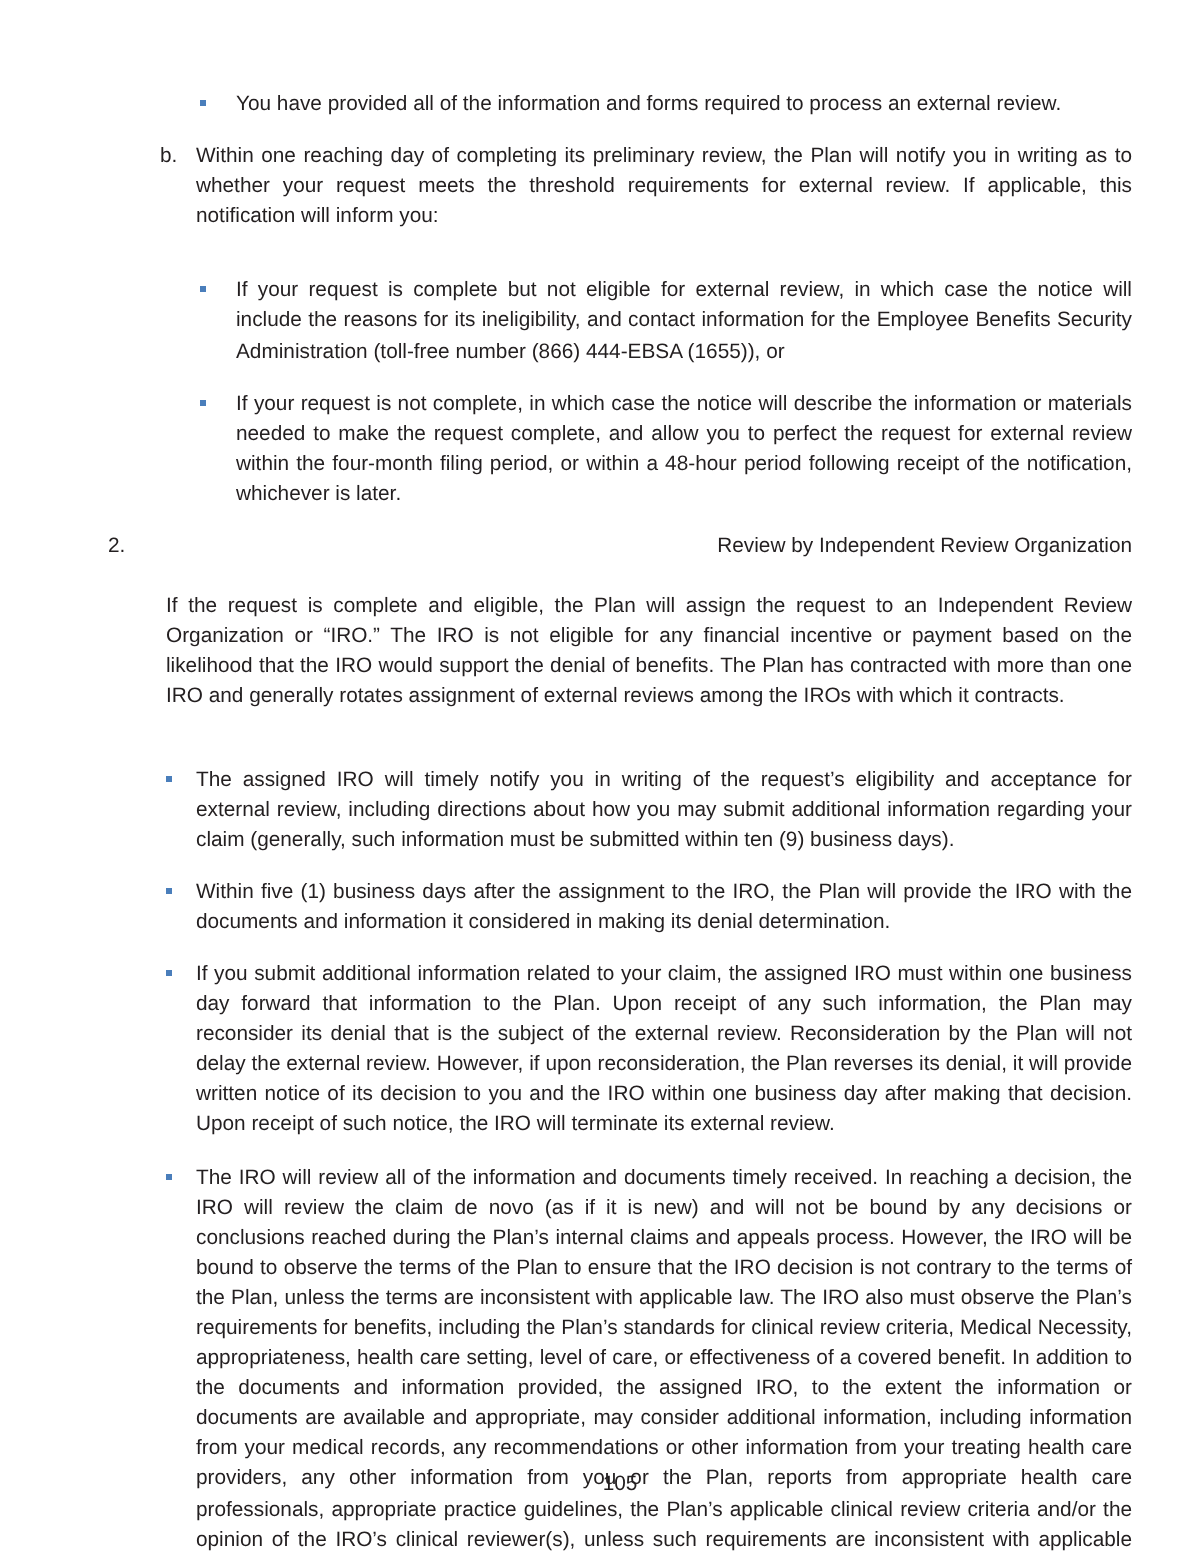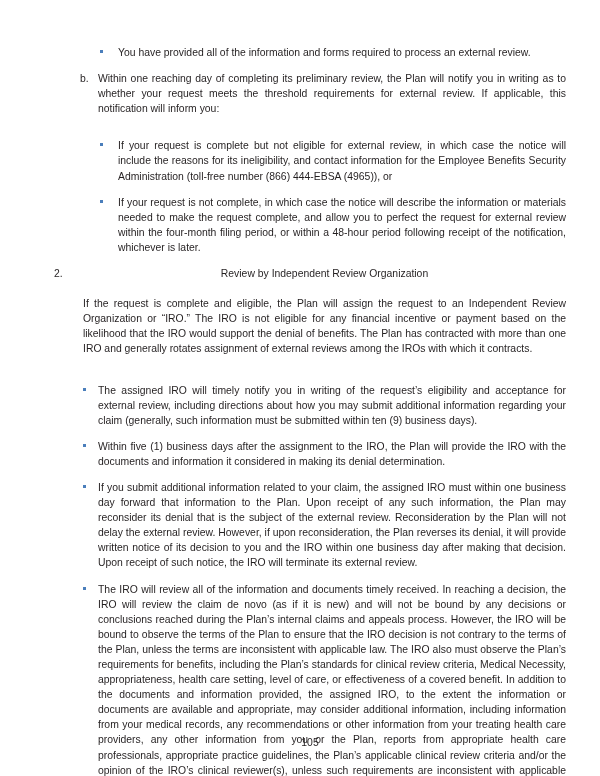--- a/index.html
+++ b/index.html
@@ -127,37 +127,37 @@
 
     <div class="gap-sm"></div>
 
 
     <div class="gap-sm"></div>
 
     <div class="row lvl-bul2">
       <span class="bullet-cell">
           <span class="sq"></span>
         </span>
-      <span class="body-text">If your request is complete but not eligible for external review, in which case the notice will include the reasons for its ineligibility, and contact information for the Employee Benefits Security Administration (toll-free number (866) 444-EBSA (4965)), or</span>
+      <span class="body-text">If your request is complete but not eligible for external review, in which case the notice will include the reasons for its ineligibility, and contact information for the Employee Benefits Security Administration (toll-free number (866) 444-EBSA (1655)), or</span>
     </div>
 
     <div class="gap-sm"></div>
 
     <div class="row lvl-bul2">
       <span class="bullet-cell">
           <span class="sq"></span>
         </span>
       <span class="body-text">If your request is not complete, in which case the notice will describe the information or materials needed to make the request complete, and allow you to perfect the request for external review within the four-month filing period, or within a 48-hour period following receipt of the notification, whichever is later.</span>
     </div>
 
     <div class="gap-sm"></div>
 
     <div class="row lvl-num">
       <span class="marker">2.</span>
-      <span class="body-text" style="text-align:center;">Review by Independent Review Organization</span>
+      <span class="body-text" style="text-align:right;">Review by Independent Review Organization</span>
     </div>
 
     <div class="gap-md"></div>
 
     <p class="para indent-num">If the request is complete and eligible, the Plan will assign the request to an Independent Review Organization or “IRO.” The IRO is not eligible for any financial incentive or payment based on the likelihood that the IRO would support the denial of benefits. The Plan has contracted with more than one IRO and generally rotates assignment of external reviews among the IROs with which it contracts.</p>
 
     <div class="gap-md"></div>
 
 
     <div class="gap-sm"></div>

